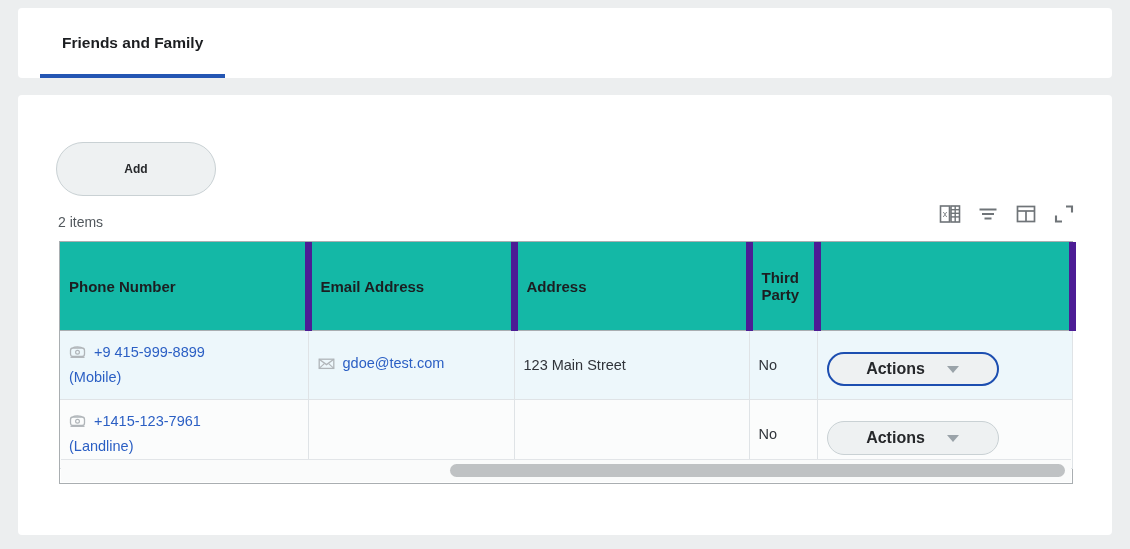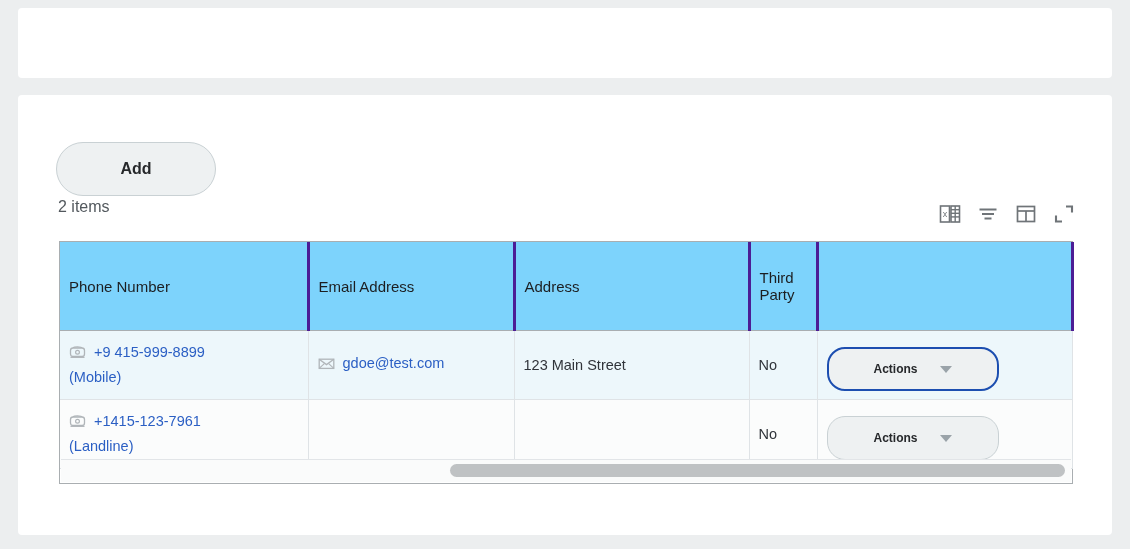--- a/index.html
+++ b/index.html
@@ -75,33 +75,33 @@
   .add-button {
     position: absolute;
     left: 38px;
     top: 47px;
     width: 160px;
     height: 54px;
     border-radius: 27px;
     background: #eef1f2;
     border: 1px solid #c9d1d4;
     color: #26282b;
-    font-size: 16px;
+    font-size: 12px;
     font-weight: bold;
     font-family: "Liberation Sans", sans-serif;
     cursor: pointer;
     box-sizing: border-box;
   }
 
   
   .items-count {
     position: absolute;
     left: 40px;
-    top: 103px;
-    font-size: 16px;
+    top: 119px;
+    font-size: 14px;
     color: #52585d;
   }
 
   .toolbar-icons {
     position: absolute;
     right: 37px;
     top: 108px;
     display: flex;
     align-items: center;
     gap: 16px;
@@ -124,29 +124,29 @@
     box-sizing: border-box;
     background: #ffffff;
   }
   table.grid {
     border-collapse: collapse;
     width: 1012px;
     table-layout: fixed;
     font-size: 14.5px;
   }
   table.grid th {
-    background: #7dd3fc;
-    border-right: 3px solid #4c1d95;
+    background: #14b8a6;
+    border-right: 7px solid #4c1d95;
     border-bottom: 1px solid #a9aeb1;
     text-align: left;
     vertical-align: middle;
     padding: 0 9px;
     height: 88px;
     font-size: 15px;
-    font-weight: normal;
+    font-weight: bold;
     color: #1c1e21;
   }
   table.grid td {
     border-right: 1px solid #dfe3e6;
     border-bottom: 1px solid #dfe3e6;
     vertical-align: middle;
     padding: 0 9px;
     height: 68px;
     color: #30343a;
     font-size: 14.5px;
@@ -178,26 +178,26 @@
   .mini-icon {
     flex: 0 0 auto;
     width: 17px;
     height: 15px;
     display: block;
   }
 
   
   .actions-btn {
     width: 172px;
-    height: 44px;
+    height: 34px;
     border-radius: 18px;
     background: #eef1f2;
     border: 1px solid #c9d1d4;
     color: #26282b;
-    font-size: 12px;
+    font-size: 16px;
     font-weight: bold;
     font-family: "Liberation Sans", sans-serif;
     display: inline-flex;
     align-items: center;
     justify-content: center;
     gap: 22px;
     cursor: pointer;
     box-sizing: border-box;
     padding: 0;
     margin-top: 8px;
@@ -233,20 +233,23 @@
     border-radius: 7px;
     background: #bfc2c4;
     cursor: pointer;
   }
 </style>
 </head>
 <body>
 
 <div class="tab-card">
   <div class="tab-strip">
+    <div class="tab active">
+      <span>Friends and Family</span>
+    </div>
   </div>
 </div>
 
 <div class="content-card">
 
   <button class="add-button">Add</button>
 
   <div class="items-count">2 items</div>
 
   <div class="toolbar-icons">

